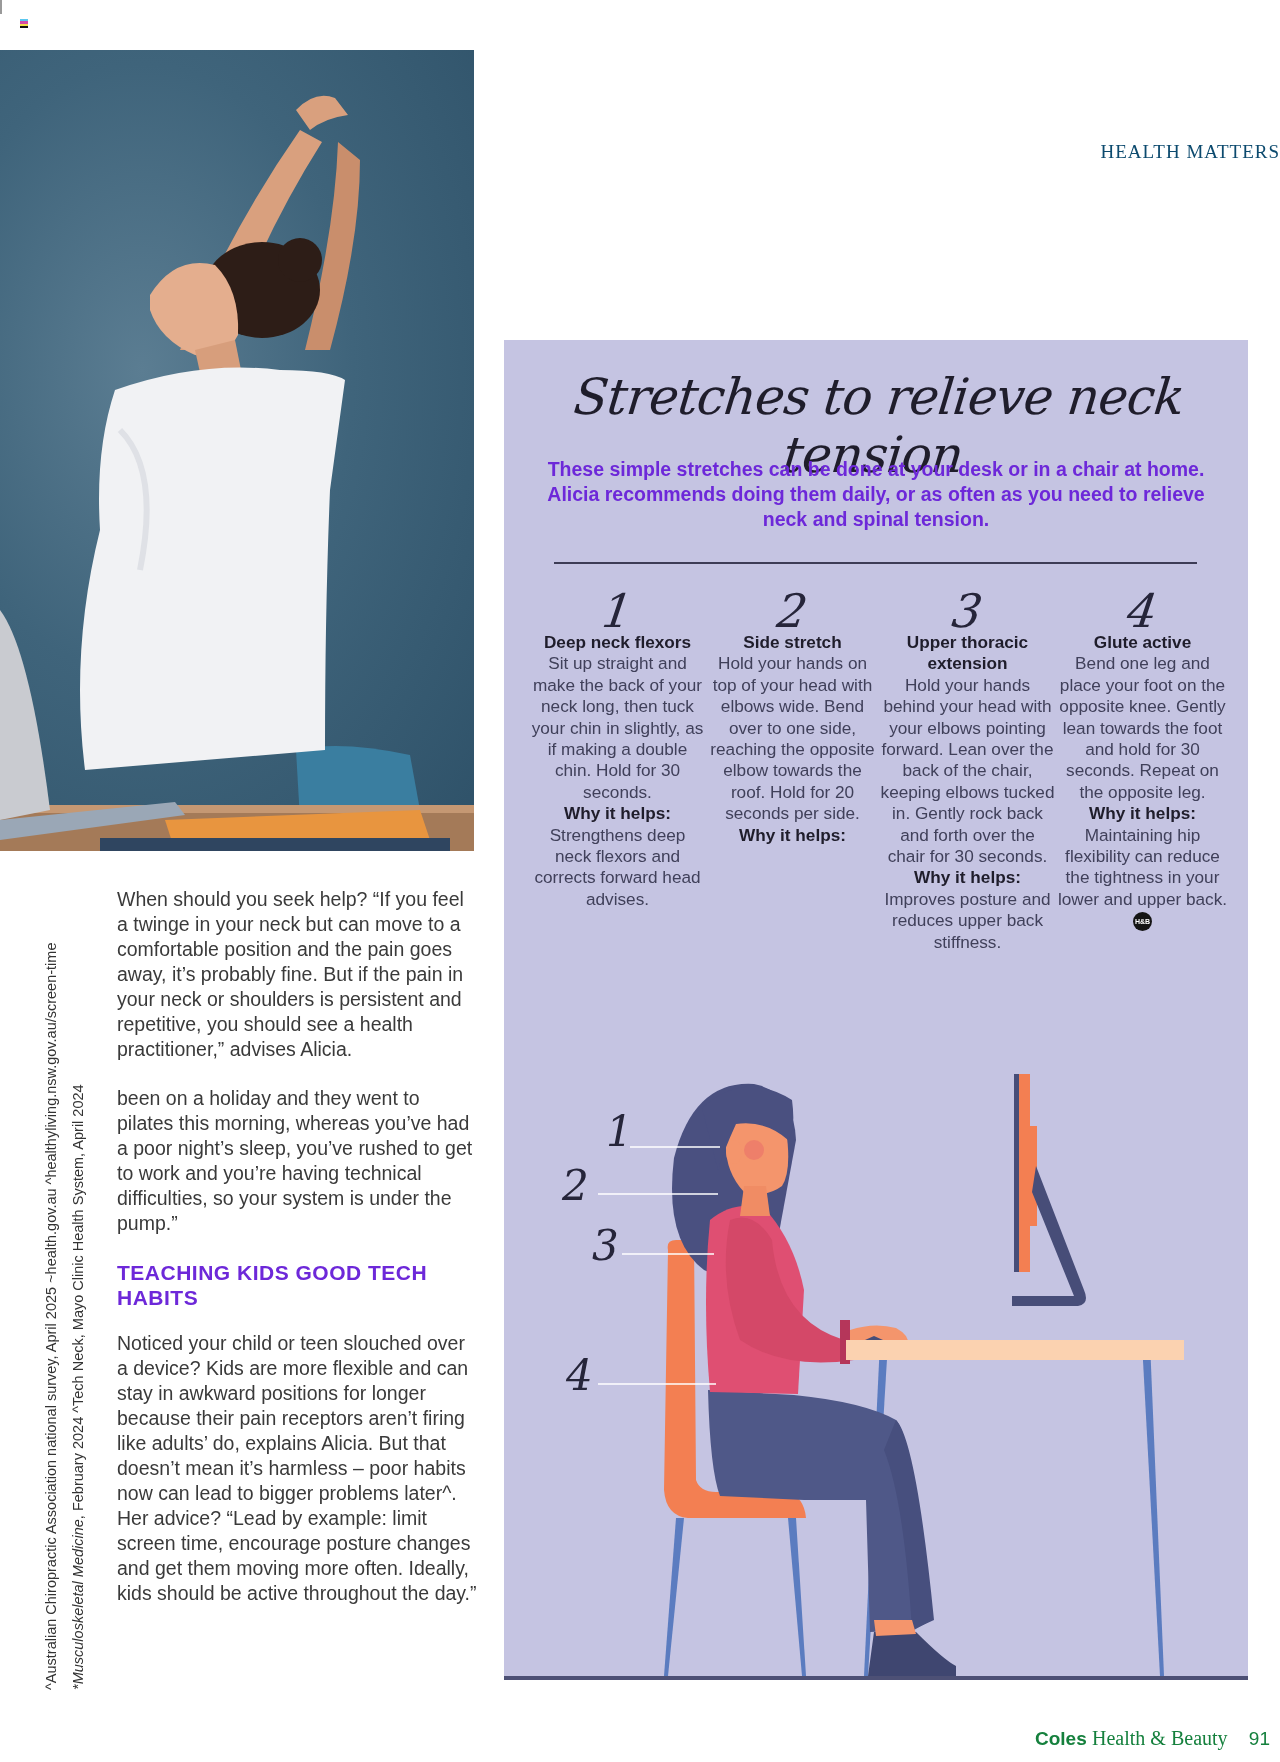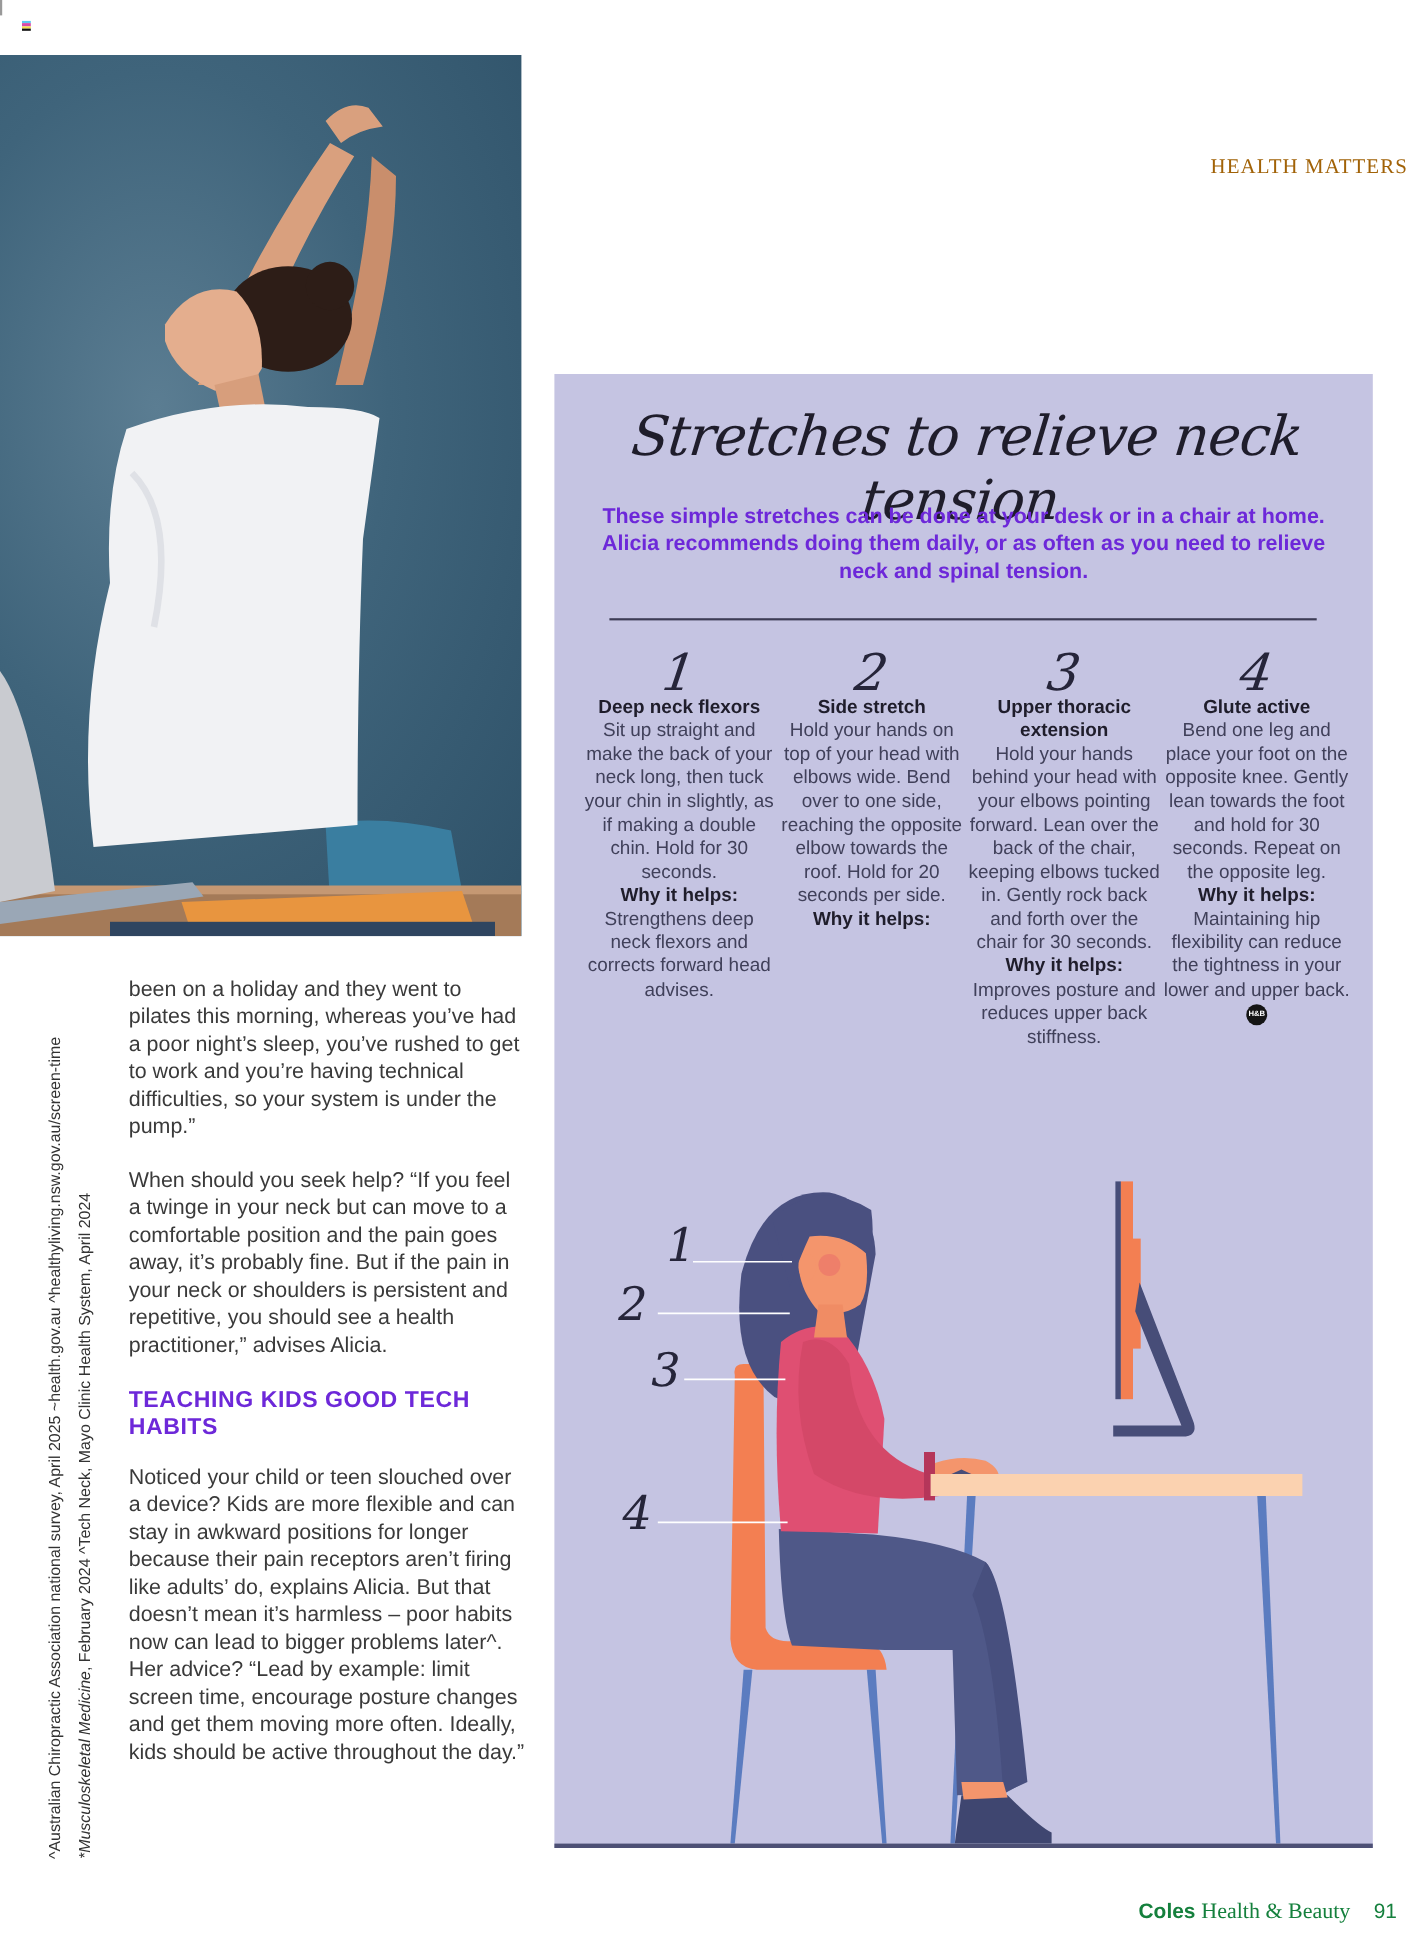--- a/index.html
+++ b/index.html
@@ -7,21 +7,21 @@
 
   .cmyk-mark { position:absolute; left:20px; top:19px; width:8px; height:9px; display:flex; flex-direction:column; }
   .cmyk-mark span { flex:1; }
   .corner-tick { position:absolute; left:0; top:0; width:2px; height:14px; background:#999; }
 
   
   .photo { position:absolute; left:0; top:50px; width:474px; height:801px; overflow:hidden;
     background: radial-gradient(ellipse at 30% 40%, #5b7d92 0%, #3f647b 45%, #2e5168 100%); }
   .photo svg { position:absolute; left:0; top:0; }
 
-  .section-label { position:absolute; right:0; top:141px; font-family:"Liberation Serif", serif; font-size:19px; letter-spacing:1px; color:#a16207; white-space:nowrap;margin-left:14px; }
+  .section-label { position:absolute; right:0; top:141px; font-family:"Liberation Serif", serif; font-size:19px; letter-spacing:1px; color:#0c4a6e; white-space:nowrap;margin-left:14px; }
 
   
   .footnotes { position:absolute; left:38px; top:1690px; transform-origin:0 0; transform:rotate(-90deg); width:820px; font-size:14.5px; color:#333; line-height:27px; }
   .footnotes div { white-space:nowrap; }
   .footnotes em { font-style:italic; }
 
   
   .body-col { position:absolute; left:117px; top:887px; width:360px; font-size:19.5px; line-height:25px; color:#3a3a3a; }
   .body-col p { margin:0 0 24px 0; }
   .body-col h2 { margin:20px 0 21px 0; font-size:21px; line-height:25px; font-weight:bold; letter-spacing:0.5px; color:#6d28d9; text-transform:uppercase; }
@@ -88,22 +88,22 @@
 </div>
 
 <div class="section-label">HEALTH MATTERS</div>
 
 <div class="footnotes">
   <div>^Australian Chiropractic Association national survey, April 2025 ~health.gov.au ^healthyliving.nsw.gov.au/screen-time</div>
   <div><em>*Musculoskeletal Medicine</em><span>, February 2024  ^Tech Neck, Mayo Clinic Health System, April 2024</span></div>
 </div>
 
 <div class="body-col">
+  <p>When should you seek help? “If you feel a twinge in your neck but can move to a comfortable position and the pain goes away, it’s probably fine. But if the pain in your neck or shoulders is persistent and repetitive, you should see a health practitioner,” advises Alicia.</p>
   <p>been on a holiday and they went to pilates this morning, whereas you’ve had a poor night’s sleep, you’ve rushed to get to work and you’re having technical difficulties, so your system is under the pump.”</p>
-  <p>When should you seek help? “If you feel a twinge in your neck but can move to a comfortable position and the pain goes away, it’s probably fine. But if the pain in your neck or shoulders is persistent and repetitive, you should see a health practitioner,” advises Alicia.</p>
   <h2>TEACHING KIDS GOOD TECH HABITS</h2>
   <p>Noticed your child or teen slouched over a device? Kids are more flexible and can stay in awkward positions for longer because their pain receptors aren’t firing like adults’ do, explains Alicia. But that doesn’t mean it’s harmless – poor habits now can lead to bigger problems later^. Her advice? “Lead by example: limit screen time, encourage posture changes and get them moving more often. Ideally, kids should be active throughout the day.”</p>
 </div>
 
 <div class="panel">
   <div class="panel-title">Stretches to relieve neck tension</div>
   <div class="panel-intro">These simple stretches can be done at your desk or in a chair at home. Alicia recommends doing them daily, or as often as you need to relieve neck and spinal tension.</div>
   <div class="panel-divider"></div>
 
   <div class="steps">

